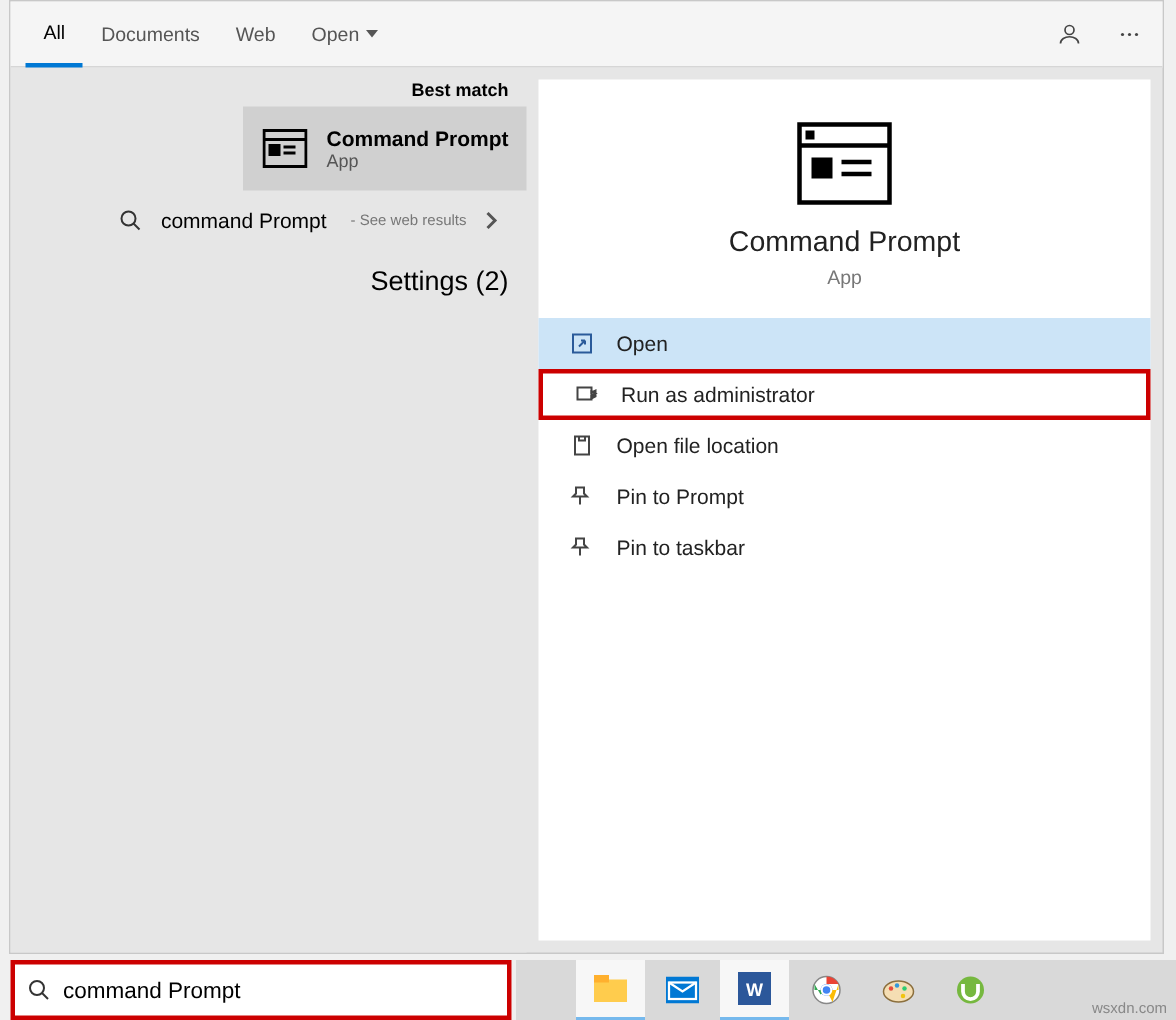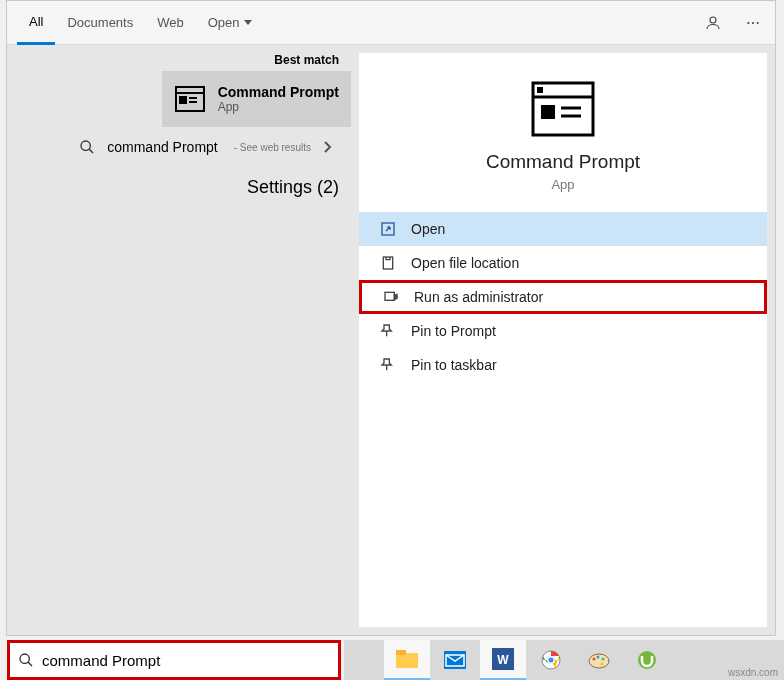--- a/index.html
+++ b/index.html
@@ -144,37 +144,37 @@
       <div class="action-list">
         <div class="action open">
           <span class="action-icon">
             <svg width="16" height="16" viewBox="0 0 24 24" fill="none" stroke="#2a5a9a" stroke-width="2">
                 <rect x="3" y="3" width="18" height="18"></rect>
                 <path d="M9 15l6-6M15 9h-4M15 9v4"></path>
               </svg>
           </span>
           <span>Open</span>
         </div>
+        <div class="action highlighted">
+          <span class="action-icon">
+            <svg width="16" height="16" viewBox="0 0 24 24" fill="none" stroke="#444" stroke-width="2">
+                <rect x="3" y="5" width="14" height="12"></rect>
+                <path d="M17 9l4 2-4 2v3l4-2v-6l-4 2z" fill="#444"></path>
+              </svg>
+          </span>
+          <span>Run as administrator</span>
+        </div>
         <div class="action">
           <span class="action-icon">
             <svg width="16" height="16" viewBox="0 0 24 24" fill="none" stroke="#444" stroke-width="2">
                 <rect x="5" y="3" width="14" height="18"></rect>
                 <path d="M9 3v4h6V3"></path>
               </svg>
           </span>
           <span>Open file location</span>
-        </div>
-        <div class="action highlighted">
-          <span class="action-icon">
-            <svg width="16" height="16" viewBox="0 0 24 24" fill="none" stroke="#444" stroke-width="2">
-                <rect x="3" y="5" width="14" height="12"></rect>
-                <path d="M17 9l4 2-4 2v3l4-2v-6l-4 2z" fill="#444"></path>
-              </svg>
-          </span>
-          <span>Run as administrator</span>
         </div>
         <div class="action">
           <span class="action-icon">
             <svg width="16" height="16" viewBox="0 0 24 24" fill="none" stroke="#444" stroke-width="2">
                 <path d="M6 3h8v6l3 3H3l3-3V3zM10 12v8"></path>
               </svg>
           </span>
           <span>Pin to Prompt</span>
         </div>
         <div class="action">

